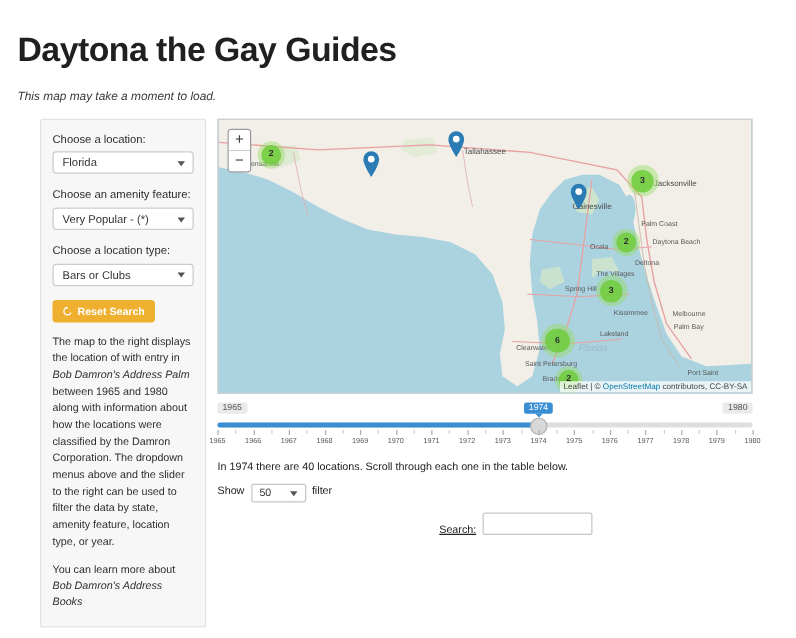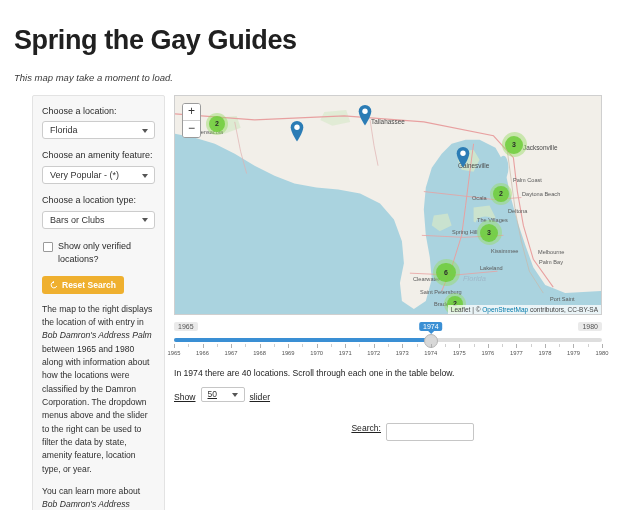--- a/index.html
+++ b/index.html
@@ -127,41 +127,41 @@
   }
   .ticks{position:relative;height:16px;margin-top:1px;}
   .tick{position:absolute;top:0;width:1px;height:4px;background:#b0b0b0;}
   .tick.minor{height:3px;background:#cfcfcf;}
   .tlabel{
     position:absolute;top:6px;font-size:5.8px;color:#555;
     transform:translateX(-50%);
   }
 
   .summary{font-size:8.6px;color:#222;margin:8px 0 0 0;}
-  .showrow{display:flex;align-items:flex-end;gap:5px;margin-top:9px;font-size:8.6px;color:#222;text-decoration:underline;}
+  .showrow{display:flex;align-items:flex-start;gap:5px;margin-top:9px;font-size:8.6px;color:#222;}
   .show-select{
     position:relative;border:1px solid #c6c6c6;background:#fff;border-radius:2px;
     height:15px;width:44px;display:flex;align-items:center;padding:0 13px 0 6px;
     font-size:8.5px;color:#333;box-sizing:border-box;
   }
   .searchrow{
-    display:flex;align-items:flex-start;justify-content:flex-end;gap:5px;
-    margin-top:21px;font-size:8.6px;color:#222;padding-right:128px;text-decoration:underline;
+    display:flex;align-items:flex-end;justify-content:flex-end;gap:5px;
+    margin-top:8px;font-size:8.6px;color:#222;padding-right:128px;text-decoration:underline;
   }
   .search-input{
     border:1px solid #c6c6c6;background:#fff;border-radius:2px;
     height:14px;width:82px;
   }
 </style>
 </head>
 <body>
 
 <div class="page">
 
-  <h1 class="page-title">Spring the Gay Guides</h1>
+  <h1 class="page-title">Daytona the Gay Guides</h1>
   <p class="subtitle">This map may take a moment to load.</p>
 
   <div class="layout">
 
     <div class="sidebar">
 
       <div class="field-label">Choose a location:</div>
       <div class="select-box">
         <span>Florida</span>
         <span class="chev"></span>
@@ -172,24 +172,20 @@
         <span>Very Popular - (*)</span>
         <span class="chev"></span>
       </div>
 
       <div class="field-label">Choose a location type:</div>
       <div class="select-box">
         <span>Bars or Clubs</span>
         <span class="chev"></span>
       </div>
 
-      <div class="check-row">
-        <span class="cbox"></span>
-        <span class="check-label">Show only verified locations?</span>
-      </div>
 
       <button class="reset-btn">
         <svg class="reset-ico" viewBox="0 0 16 16">
           <path d="M8 2.2A5.8 5.8 0 1 0 13.5 10" fill="none" stroke="#fff" stroke-width="2"></path>
           <path d="M8 0.2 L8 4.6 L4.2 2.4 Z" fill="#fff"></path>
         </svg>
         <span>Reset Search</span>
       </button>
 
       <p class="side-text">
@@ -361,21 +357,21 @@
       </div>
 
       <p class="summary">In 1974 there are 40 locations. Scroll through each one in the table below.</p>
 
       <div class="showrow">
         <span>Show</span>
         <div class="show-select">
           <span>50</span>
           <span class="chev"></span>
         </div>
-        <span>slider</span>
+        <span>filter</span>
       </div>
 
       <div class="searchrow">
         <span>Search:</span>
         <input class="search-input" type="text" value="" style="">
       </div>
 
     </div>
   </div>
 </div>

